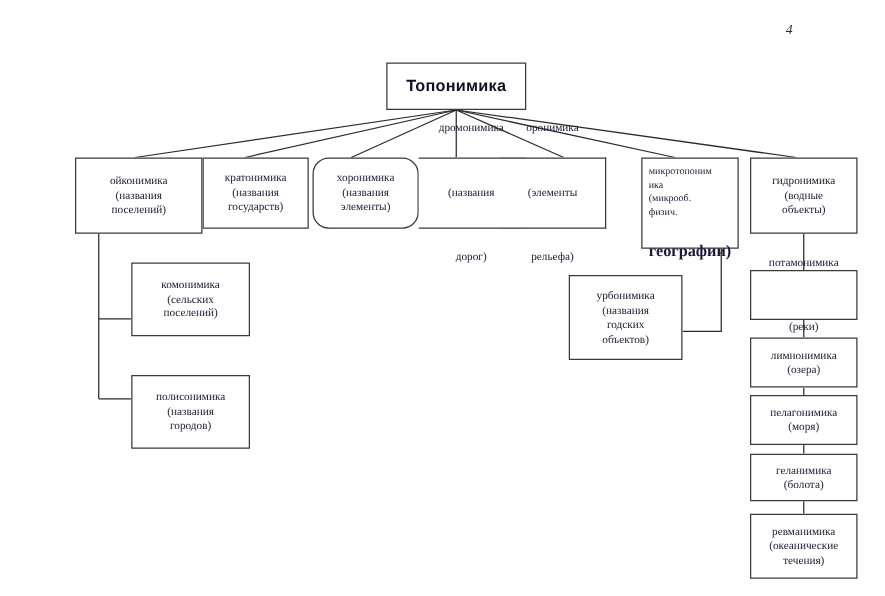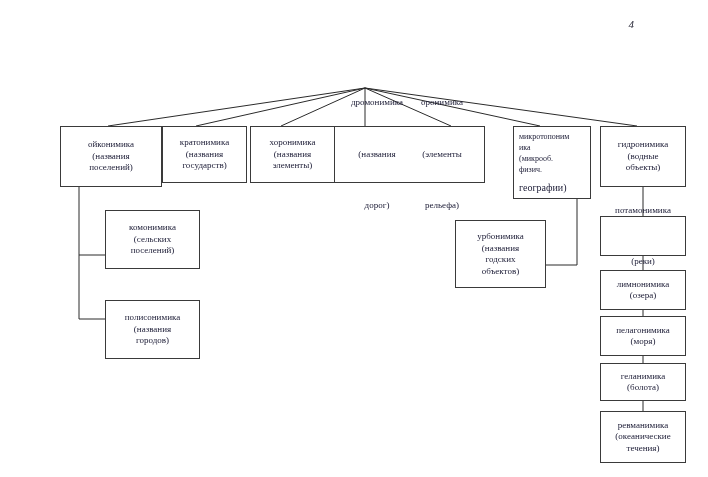--- a/index.html
+++ b/index.html
@@ -59,21 +59,21 @@
   }
   .node.micro {
     align-items: flex-start;
     justify-content: flex-start;
     text-align: left;
     padding: 4px 4px 2px 5px;
     font-size: 8px;
     line-height: 11px;
   }
   .node.micro .ln { white-space: normal; }
-  .node.micro .ln.gap { margin-top: 7px; font-size: 10px; }
+  .node.micro .ln.gap { margin-top: 20px; font-size: 13px; font-weight: bold; }
   .node.nb-left { border-left: none; gap: 40px; }
 </style>
 </head>
 <body>
 
 <div id="page">
 
   <div class="page-number">4</div>
 
   <svg id="connectors" viewBox="0 0 708 477">
@@ -94,34 +94,37 @@
       <path d="M577,199 L577,265 L546,265"></path>
 
       <line x1="643" y1="187" x2="643" y2="216"></line>
       <line x1="643" y1="256" x2="643" y2="270"></line>
       <line x1="643" y1="310" x2="643" y2="316"></line>
       <line x1="643" y1="356" x2="643" y2="363"></line>
       <line x1="643" y1="401" x2="643" y2="411"></line>
     </g>
   </svg>
 
+  <div class="node root" style="left:309px; top:50px; width:112px; height:38px;">
+    <span class="ln">Топонимика</span>
+  </div>
 
   <div class="node" style="left:60px; top:126px; width:102px; height:61px;">
     <span class="ln">ойконимика</span>
     <span class="ln">(названия</span>
     <span class="ln">поселений)</span>
   </div>
 
   <div class="node" style="left:162px; top:126px; width:85px; height:57px;">
     <span class="ln">кратонимика</span>
     <span class="ln">(названия</span>
     <span class="ln">государств)</span>
   </div>
 
-  <div class="node" style="left:250px; top:126px; width:85px; height:57px;">
+  <div class="node" style="left:250px; top:126px; width:85px; height:57px;border-radius:13px;">
     <span class="ln">хоронимика</span>
     <span class="ln">(названия</span>
     <span class="ln">элементы)</span>
   </div>
 
   <div class="node nb-left" style="left:335px; top:126px; width:85px; height:57px;">
     <span class="ln">дромонимика</span>
     <span class="ln">(названия</span>
     <span class="ln">дорог)</span>
   </div>

